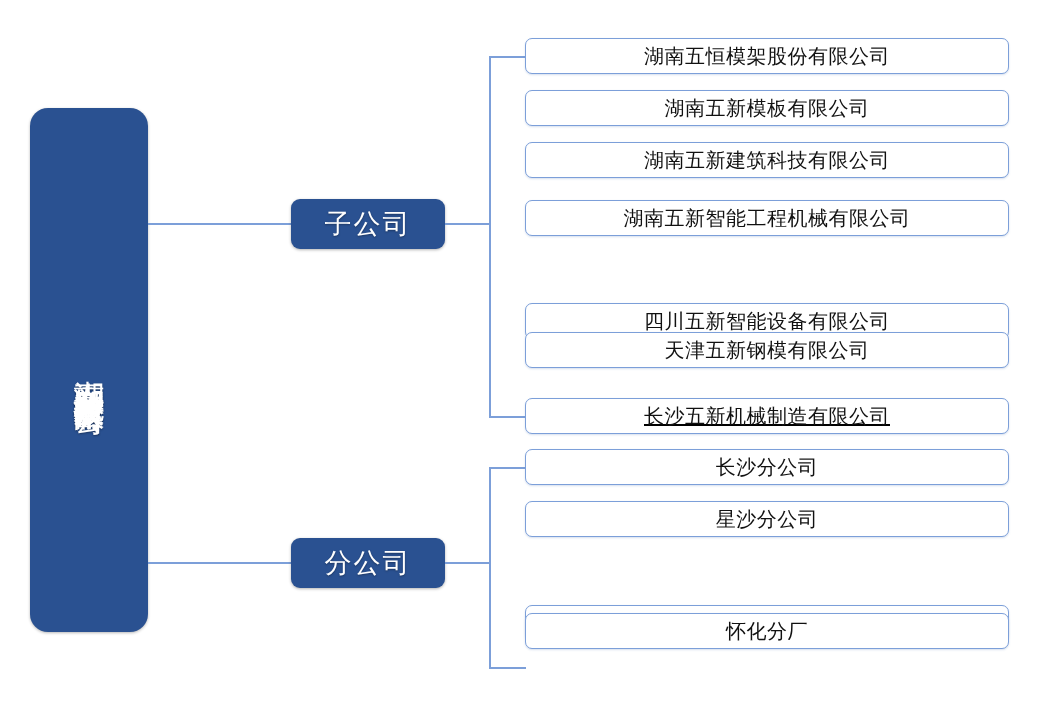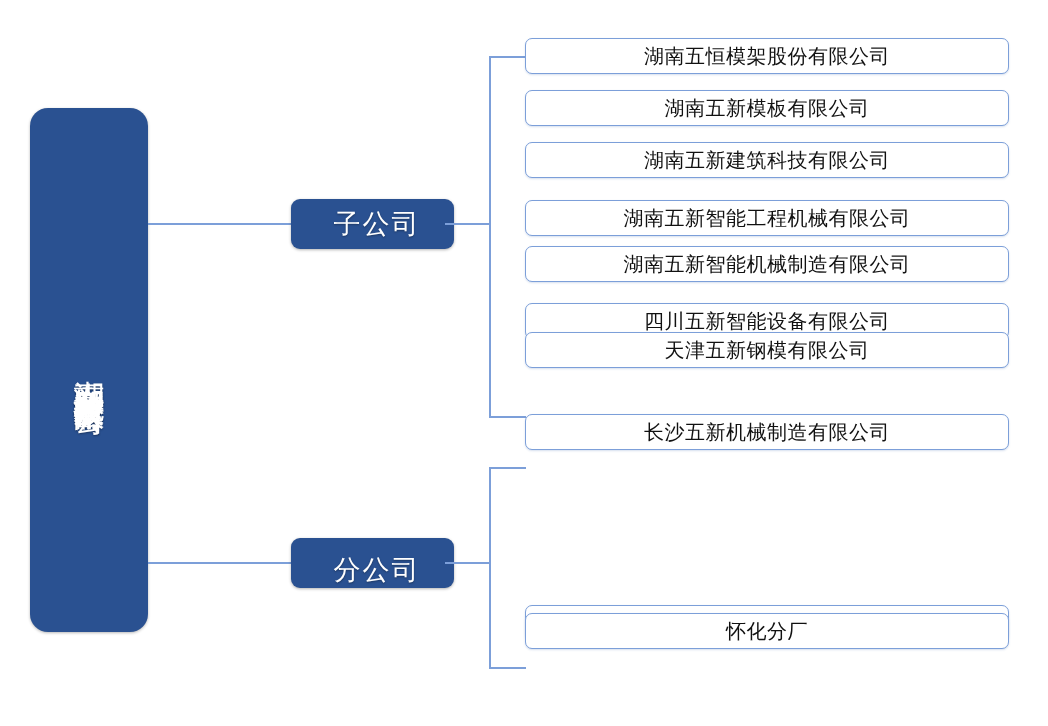--- a/index.html
+++ b/index.html
@@ -31,31 +31,31 @@
     text-shadow:0 1px 2px rgba(0,0,0,0.35);
   }
 
   
   .cat-node{
     position:absolute;
     width:154px;height:50px;
     background:#2A5191;
     border-radius:9px;
     box-shadow:0 1px 3px rgba(0,0,0,0.3);
-    display:flex;align-items:center;justify-content:center;padding-left:9px;
+    display:flex;align-items:center;justify-content:center;
   }
   .cat-label{
     color:#ffffff;
     font-size:27px;
     letter-spacing:2px;
     white-space:nowrap;
     text-shadow:0 1px 2px rgba(0,0,0,0.35);
   }
   #cat-sub{left:291px;top:199px;}
-  #cat-branch{left:291px;top:538px;align-items:flex-end;}
+  #cat-branch{left:291px;top:538px;}
 
   
   .leaf{
     position:absolute;
     left:525px;width:484px;height:36px;
     background:#ffffff;
     border:1.4px solid #7C9FD9;
     border-radius:7px;
     box-sizing:border-box;
     display:flex;align-items:center;justify-content:center;
@@ -102,41 +102,44 @@
   </div>
   <div class="leaf" style="top:142px;">
     <span class="leaf-label">湖南五新建筑科技有限公司</span>
   </div>
   <div class="leaf" style="top:90px;">
     <span class="leaf-label">湖南五新模板有限公司</span>
   </div>
   <div class="leaf" style="top:200px;">
     <span class="leaf-label">湖南五新智能工程机械有限公司</span>
   </div>
-  <div class="leaf" style="top:246px;">
-    <span class="leaf-label">湖南五新智能机械制造有限公司</span>
-  </div>
   <div class="leaf" style="top:303px;">
     <span class="leaf-label">四川五新智能设备有限公司</span>
   </div>
   <div class="leaf" style="top:332px;">
     <span class="leaf-label">天津五新钢模有限公司</span>
   </div>
-  <div class="leaf" style="top:414px;">
+  <div class="leaf" style="top:398px;text-decoration:underline;">
     <span class="leaf-label">长沙五新机械制造有限公司</span>
   </div>
 
   <div class="cat-node" id="cat-branch">
     <span class="cat-label">分公司</span>
   </div>
   <div class="conn conn-h" style="left:445px;top:562px;width:45px;"></div>
   <div class="conn conn-v" style="left:489px;top:467px;height:201px;"></div>
   <div class="conn conn-h" style="left:489px;top:467px;width:37px;"></div>
   <div class="conn conn-h" style="left:489px;top:667px;width:37px;"></div>
 
+  <div class="leaf" style="top:449px;">
+    <span class="leaf-label">长沙分公司</span>
+  </div>
+  <div class="leaf" style="top:501px;">
+    <span class="leaf-label">星沙分公司</span>
+  </div>
   <div class="leaf" style="top:605px;padding-left:20px;">
     <span class="leaf-label">长沙分厂</span>
   </div>
   <div class="leaf" style="top:613px;">
     <span class="leaf-label">怀化分厂</span>
   </div>
 
 </div>
 
 </body></html>

